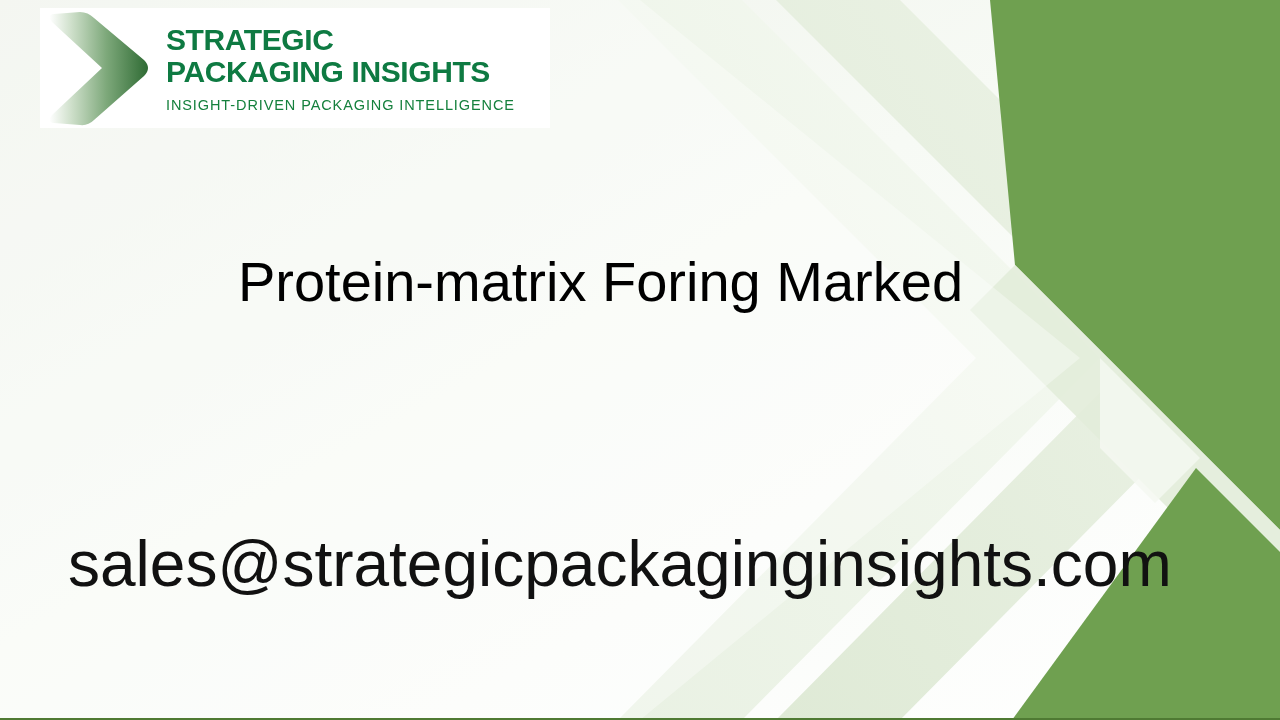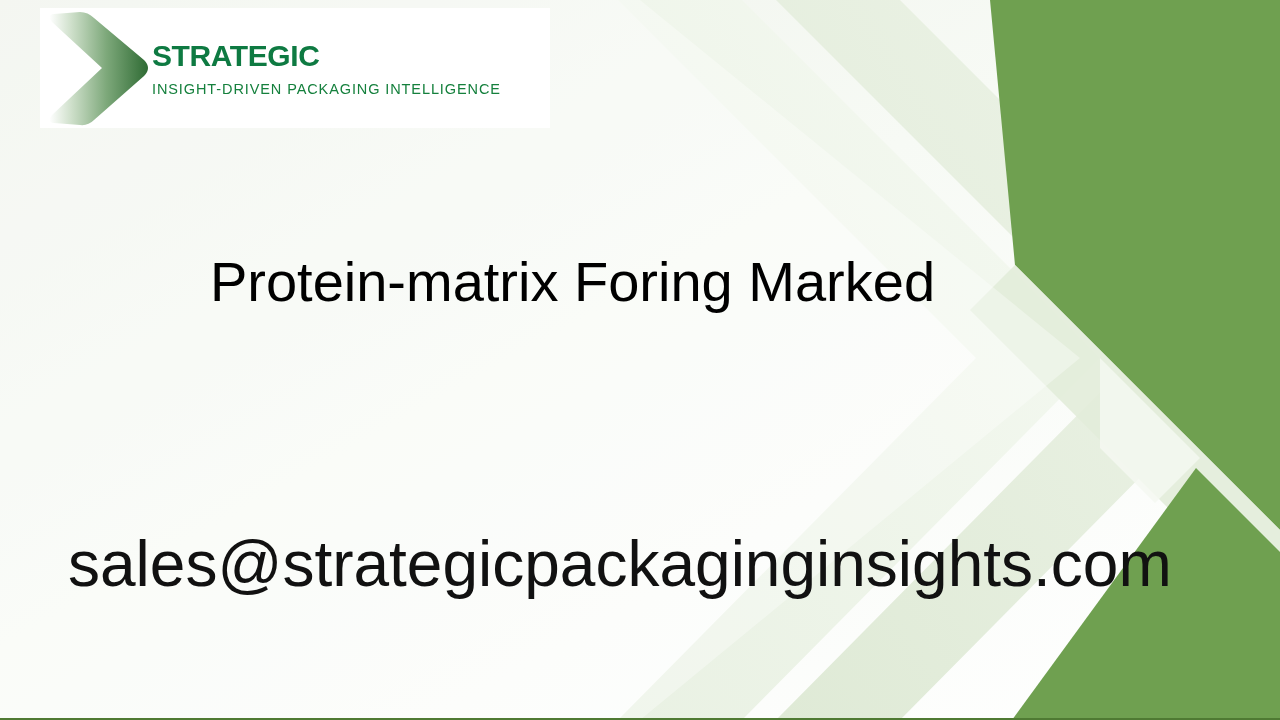--- a/index.html
+++ b/index.html
@@ -46,21 +46,21 @@
     display: flex;
     align-items: center;
   }
   .logo-mark {
     width: 112px;
     height: 120px;
     flex: 0 0 112px;
   }
   .logo-mark svg { display: block; }
   .logo-text-wrap {
-    margin-left: 0;
+    margin-left: 14px;
     display: flex;
     flex-direction: column;
     justify-content: center;
   }
   .logo-line {
     font-weight: bold;
     font-size: 30px;
     line-height: 32px;
     letter-spacing: -0.4px;
     color: #0e7a42;
@@ -80,20 +80,21 @@
     position: absolute;
     left: 0;
     top: 248px;
     width: 1145px;
     text-align: center;
     font-size: 56px;
     line-height: 68px;
     color: #000000;
     font-stretch: condensed;
     white-space: nowrap;
+    padding-left: 28px;
   }
   .slide-contact {
     position: absolute;
     left: 68px;
     top: 533px;
     font-size: 64px;
     line-height: 62px;
     color: #111111;
     white-space: nowrap;
   }
@@ -151,20 +152,21 @@
             <stop offset="58%" stop-color="#7da87a"></stop>
             <stop offset="100%" stop-color="#2f6b34"></stop>
           </linearGradient>
         </defs>
         <path d="M14 6 L40 4 Q48 4 54 10 L104 52 Q112 60 104 68 L54 112 Q48 118 40 117 L14 115
                  Q6 114 12 107 L62 60 L12 14 Q6 7 14 6 Z" fill="url(#markGrad)"></path>
       </svg>
     </div>
     <div class="logo-text-wrap">
       <div class="logo-line">STRATEGIC</div>
+      <div class="logo-line">PACKAGING INSIGHTS</div>
       <div class="logo-tagline">INSIGHT-DRIVEN PACKAGING INTELLIGENCE</div>
     </div>
   </div>
 
   <div class="slide-title">Protein-matrix Foring Marked</div>
 
   <div class="slide-contact">sales@strategicpackaginginsights.com</div>
 
 </div>
 

